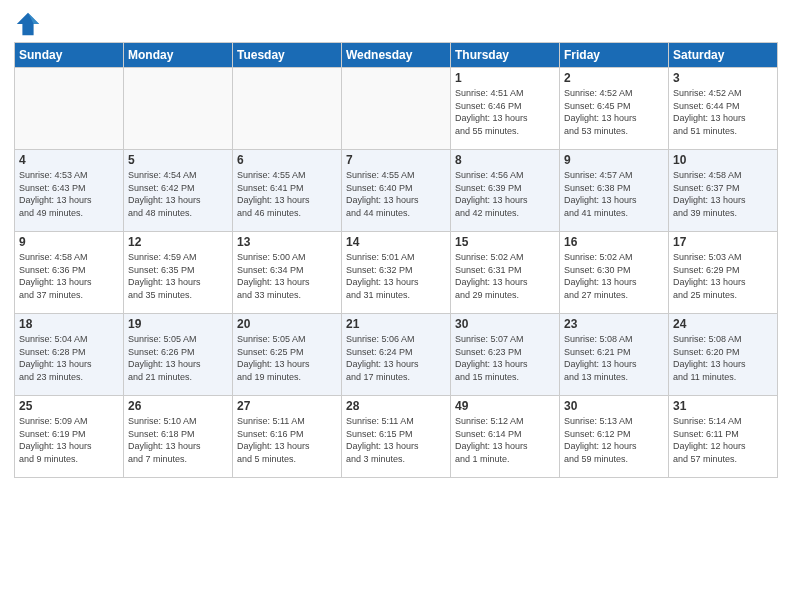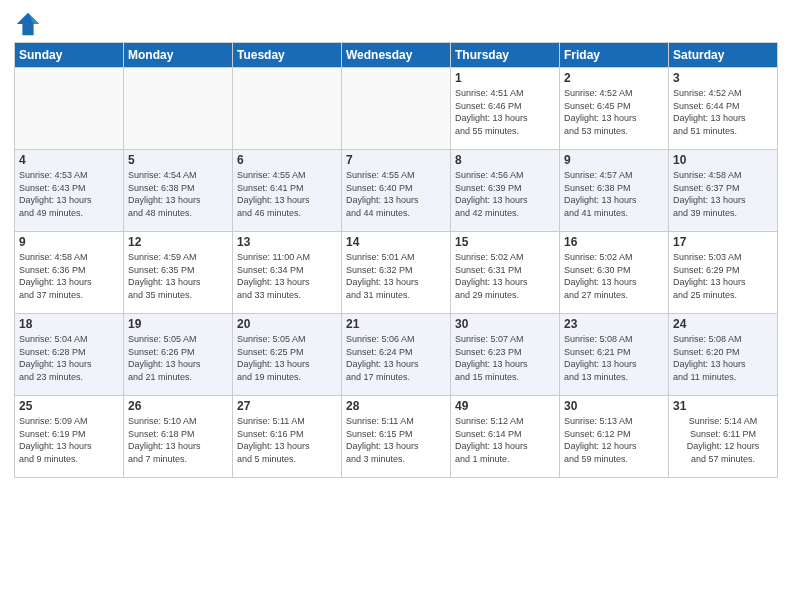--- a/index.html
+++ b/index.html
@@ -155,21 +155,21 @@
           <td>
             <span class="day-number">4</span>
             <div class="day-info" style="white-space: pre-line;">Sunrise: 4:53 AM
 Sunset: 6:43 PM
 Daylight: 13 hours
 and 49 minutes.</div>
           </td>
           <td>
             <span class="day-number">5</span>
             <div class="day-info" style="white-space: pre-line;">Sunrise: 4:54 AM
-Sunset: 6:38 PM
+Sunset: 6:42 PM
 Daylight: 13 hours
 and 48 minutes.</div>
           </td>
           <td>
             <span class="day-number">6</span>
             <div class="day-info" style="white-space: pre-line;">Sunrise: 4:55 AM
 Sunset: 6:41 PM
 Daylight: 13 hours
 and 46 minutes.</div>
           </td>
@@ -212,21 +212,21 @@
           </td>
           <td>
             <span class="day-number">12</span>
             <div class="day-info" style="white-space: pre-line;">Sunrise: 4:59 AM
 Sunset: 6:35 PM
 Daylight: 13 hours
 and 35 minutes.</div>
           </td>
           <td>
             <span class="day-number">13</span>
-            <div class="day-info" style="white-space: pre-line;">Sunrise: 11:00 AM
+            <div class="day-info" style="white-space: pre-line;">Sunrise: 5:00 AM
 Sunset: 6:34 PM
 Daylight: 13 hours
 and 33 minutes.</div>
           </td>
           <td>
             <span class="day-number">14</span>
             <div class="day-info" style="white-space: pre-line;">Sunrise: 5:01 AM
 Sunset: 6:32 PM
 Daylight: 13 hours
 and 31 minutes.</div>
@@ -342,21 +342,21 @@
           </td>
           <td>
             <span class="day-number">30</span>
             <div class="day-info" style="white-space: pre-line;">Sunrise: 5:13 AM
 Sunset: 6:12 PM
 Daylight: 12 hours
 and 59 minutes.</div>
           </td>
           <td>
             <span class="day-number">31</span>
-            <div class="day-info" style="white-space: pre-line; text-align: center;">Sunrise: 5:14 AM
+            <div class="day-info" style="white-space: pre-line;">Sunrise: 5:14 AM
 Sunset: 6:11 PM
 Daylight: 12 hours
 and 57 minutes.</div>
           </td>
         </tr>
       </tbody>
   </table>
 </div>
 
 </body></html>

